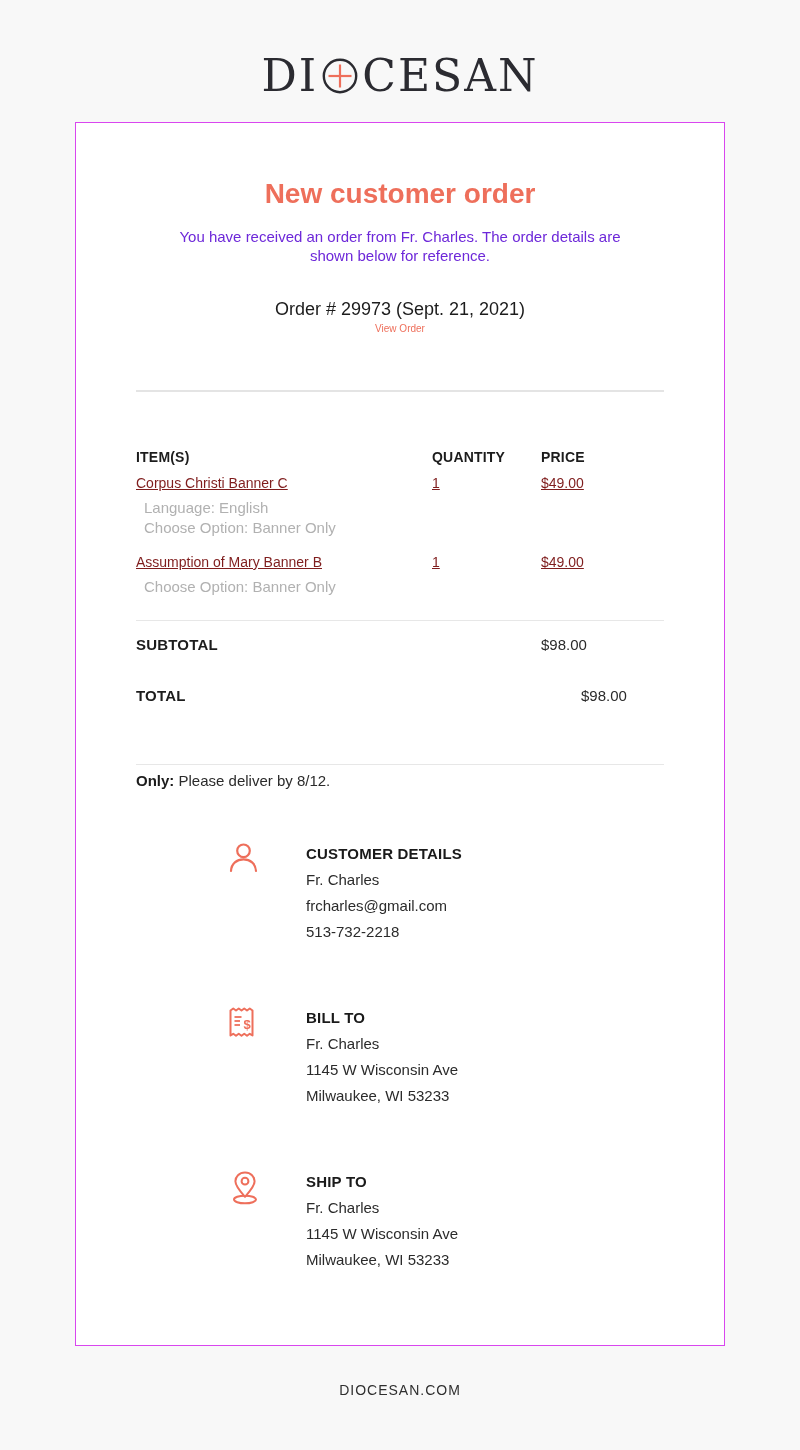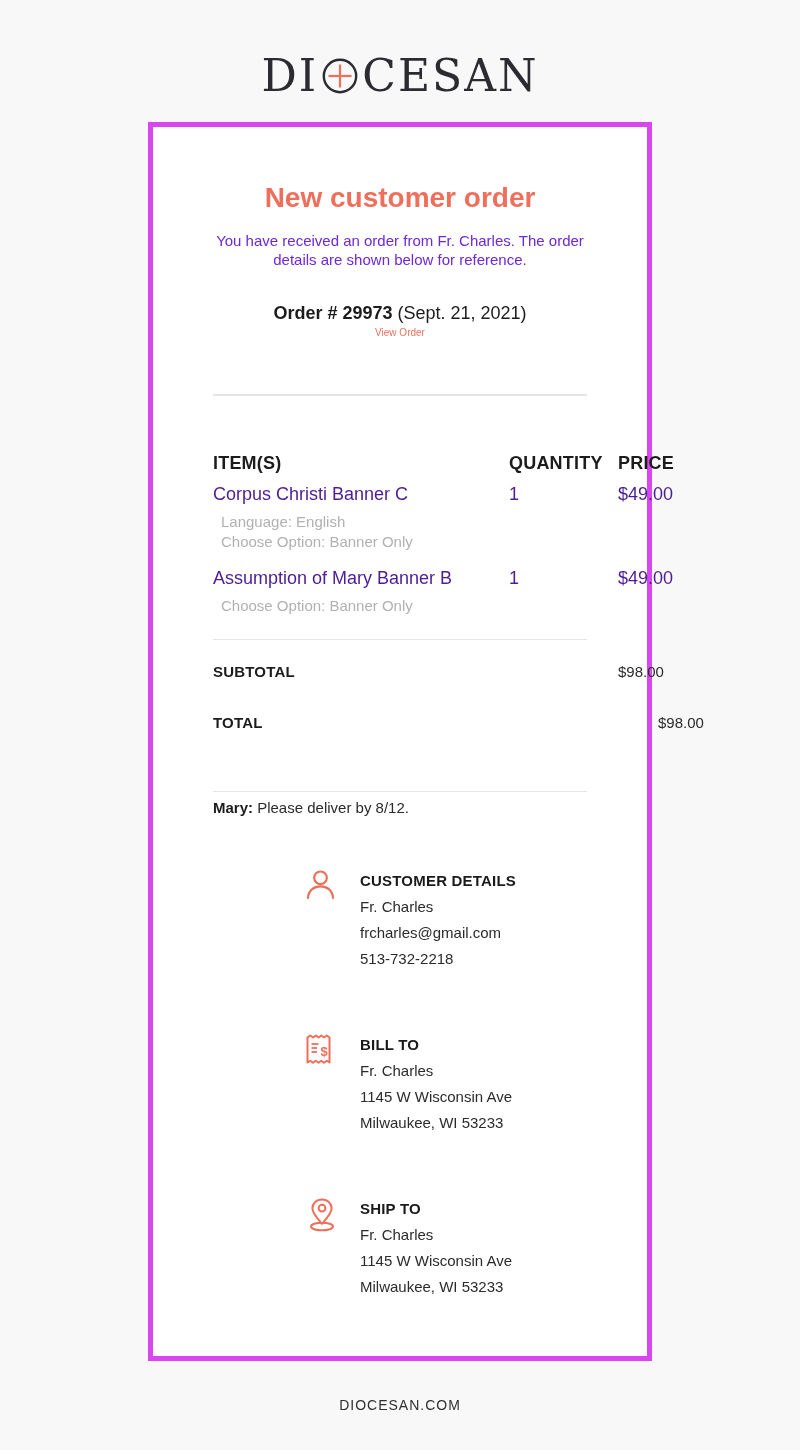--- a/index.html
+++ b/index.html
@@ -16,61 +16,61 @@
     display: flex; justify-content: center; align-items: center;
   }
   .logo-part {
     font-family: "DejaVu Serif", serif;
     font-size: 44px; font-weight: 400; color: #2b2b31;
     letter-spacing: 2px; line-height: 1;
   }
   .logo-o { margin: 0 3px; display: inline-flex; }
   
   .card {
-    width: 504px; margin: 22px auto 0;
-    background: #ffffff; border: 5px solid #d946ef;
-    padding: 50px 60px 56px;
+    width: 650px; margin: 22px auto 0;
+    background: #ffffff; border: 1px solid #d946ef;
+    padding: 50px 60px 72px;
   }
   .title {
     margin: 5px 0 0; text-align: center;
     font-size: 28px; font-weight: 700; color: #ee6f5b;
   }
   .intro {
     margin: 17px auto 0; max-width: 472px;
     text-align: center; font-size: 15px; line-height: 19px; color: #6d28d9;
   }
   .order-line { margin-top: 34px; text-align: center; font-size: 18px; color: #1c1c1c; }
-  .order-num { font-weight: 700; }
+  .order-num { font-weight: 400; }
   .view-order {
     display: block; margin-top: 3px; text-align: center;
     font-size: 10px; color: #ee6f5b; text-decoration: none; cursor: pointer;
   }
   .rule { border: none; border-top: 2px solid #e4e4e4; margin: 56px 0 0; }
   .rule.thin { border-top-width: 1px; border-top-color: #e7e7e7; }
   
   .t-head, .t-row {
     display: grid; grid-template-columns: 296px 109px 1fr;
-    font-size: 18px;
+    font-size: 14px;
   }
   .t-head { margin-top: 57px; font-weight: 700; color: #1c1c1c; letter-spacing: 0.2px; }
-  .t-row { margin-top: 10px; color: #4c1d95; }
+  .t-row { margin-top: 10px; color: #7f1d1d; text-decoration: underline; }
   .t-row.second { margin-top: 16px; }
   .t-opts { margin-top: 7px; padding-left: 8px; font-size: 15px; line-height: 20px; color: #b1b1b1; }
   .items-rule { margin-top: 23px; }
   .totals-row {
     display: grid; grid-template-columns: 405px 1fr; font-size: 15px; color: #2b2b2b;
   }
   .totals-row .lbl { font-weight: 700; color: #1c1c1c; letter-spacing: 0.2px; }
-  .subtotal { margin-top: 23px; }
+  .subtotal { margin-top: 15px; }
   .total { margin-top: 34px; gap: 40px; }
   .note-rule { margin-top: 60px; }
   .note { margin-top: 7px; font-size: 15px; color: #2b2b2b; }
   .note .lbl { font-weight: 700; color: #1c1c1c; }
   
-  .section { display: flex; gap: 21px; margin-left: 92px; }
+  .section { display: flex; gap: 44px; margin-left: 92px; }
   .section.first { margin-top: 52px; }
   .section + .section { margin-top: 60px; }
   .section-icon { width: 34px; flex: 0 0 34px; padding-top: 1px; }
   .section-title {
     font-size: 15px; font-weight: 700; color: #1a1a1a;
     line-height: 26px; letter-spacing: 0.2px;
   }
   .section-line { font-size: 15px; line-height: 26px; color: #2b2b2b; }
   
   .footer { text-align: center; margin-top: 17px; }
@@ -142,21 +142,21 @@
     <span>$98.00</span>
   </div>
   <div class="totals-row total">
     <span class="lbl">TOTAL</span>
     <span>$98.00</span>
   </div>
 
   <hr class="rule thin note-rule">
 
   <div class="note">
-    <span class="lbl">Mary:</span>
+    <span class="lbl">Only:</span>
     <span>Please deliver by 8/12.</span>
   </div>
 
   <div class="section first">
     <div class="section-icon">
       <svg width="31" height="31" viewBox="0 0 31 31">
         <circle cx="15.5" cy="8.8" r="6.3" fill="none" stroke="#ee6f5b" stroke-width="2.2"></circle>
         <path d="M3 29 C3.4 21.6 8.8 17.4 15.5 17.4 C22.2 17.4 27.6 21.6 28 29" fill="none" stroke="#ee6f5b" stroke-width="2.2" stroke-linecap="round"></path>
       </svg>
     </div>

